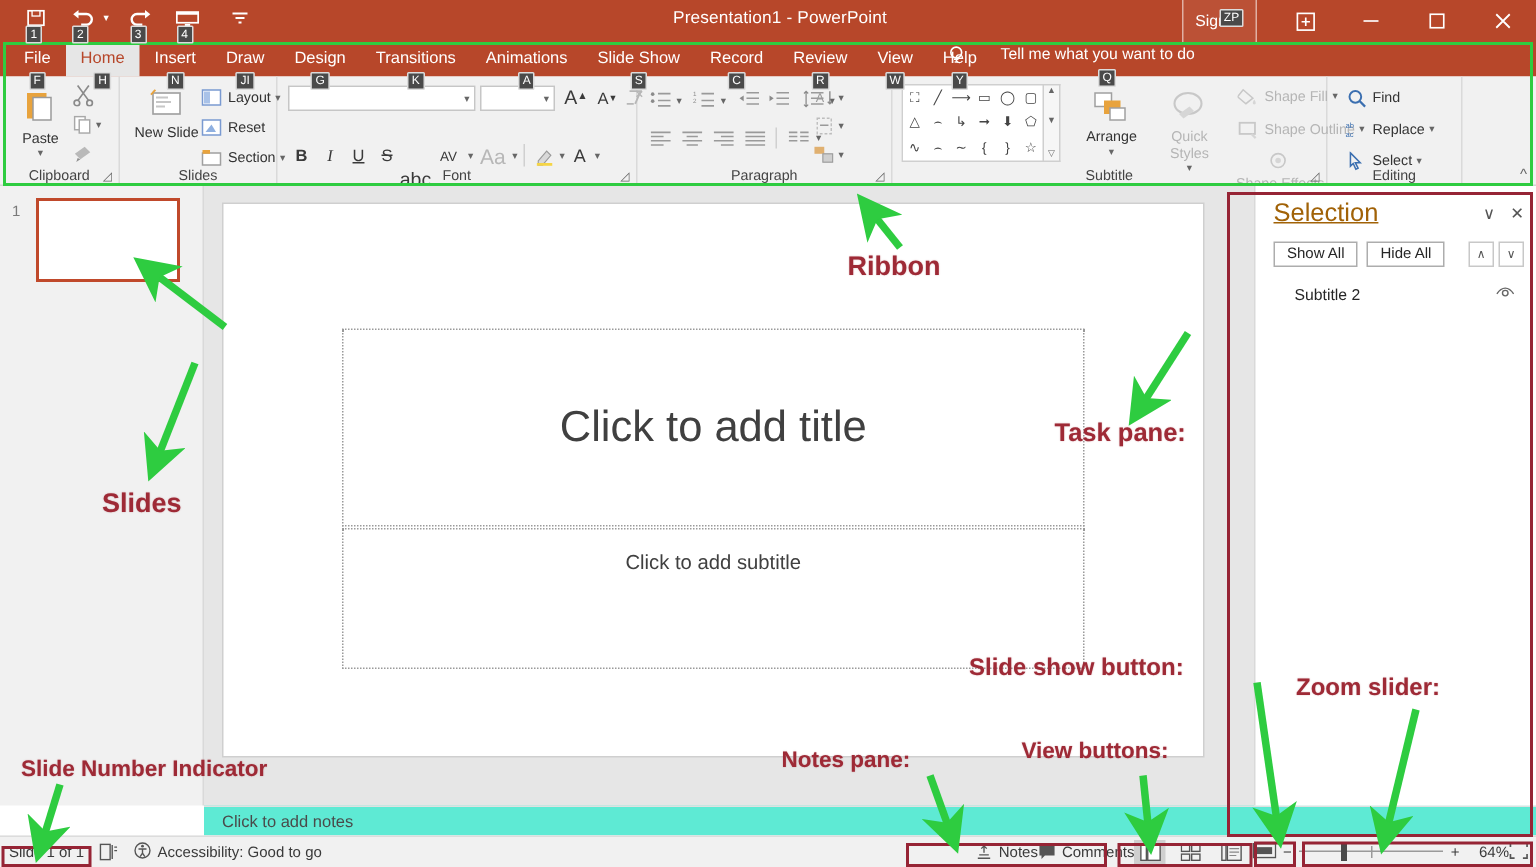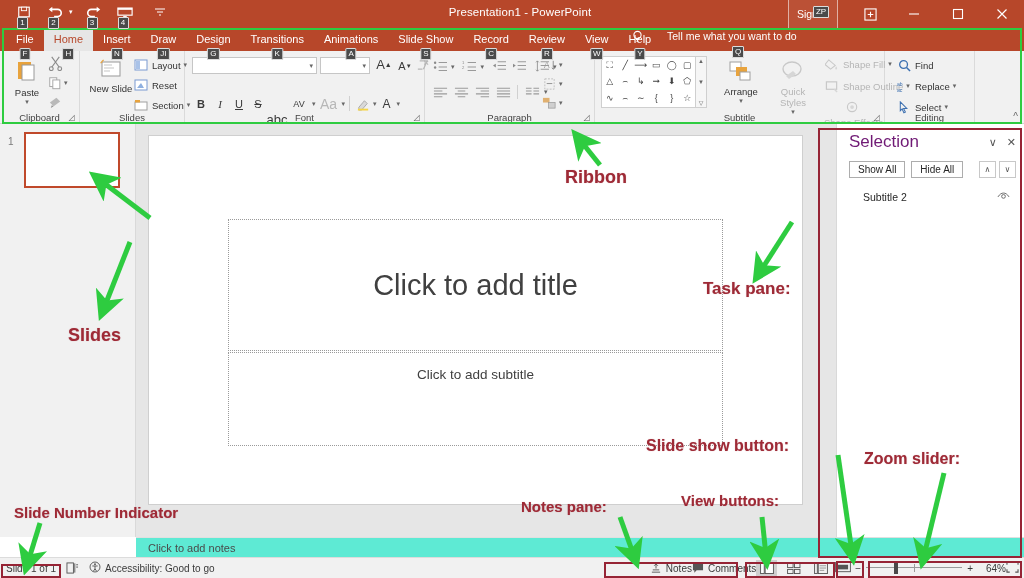--- a/index.html
+++ b/index.html
@@ -154,21 +154,21 @@
 
   
   .taskpane {
     position:absolute; right:0; top:124px; width:188px; bottom:41px;
     background:#fff; border-left:1px solid #d9d9d9;
   }
   .tp-head {
     display:flex; align-items:center; justify-content:space-between;
     padding:8px 8px 0 12px;
   }
-  .tp-title { font-size:17px; color:#701a75; font-weight:400; }
+  .tp-title { font-size:17px; color:#a16207; font-weight:400;text-decoration:underline; }
   .tp-head-btns { display:flex; gap:10px; color:#555; }
   .tp-row2 { display:flex; align-items:center; padding:9px 8px 0 12px; gap:6px; }
   .tp-btn {
     border:1px solid #adadad; background:#fff; font-size:10px; padding:2px 8px; color:#262626;
   }
   .tp-arrows { margin-left:auto; display:flex; gap:3px; }
   .tp-arrow {
     border:1px solid #c8c8c8; background:#fff; width:17px; height:17px;
     display:flex; align-items:center; justify-content:center; font-size:8px; color:#555;
   }

